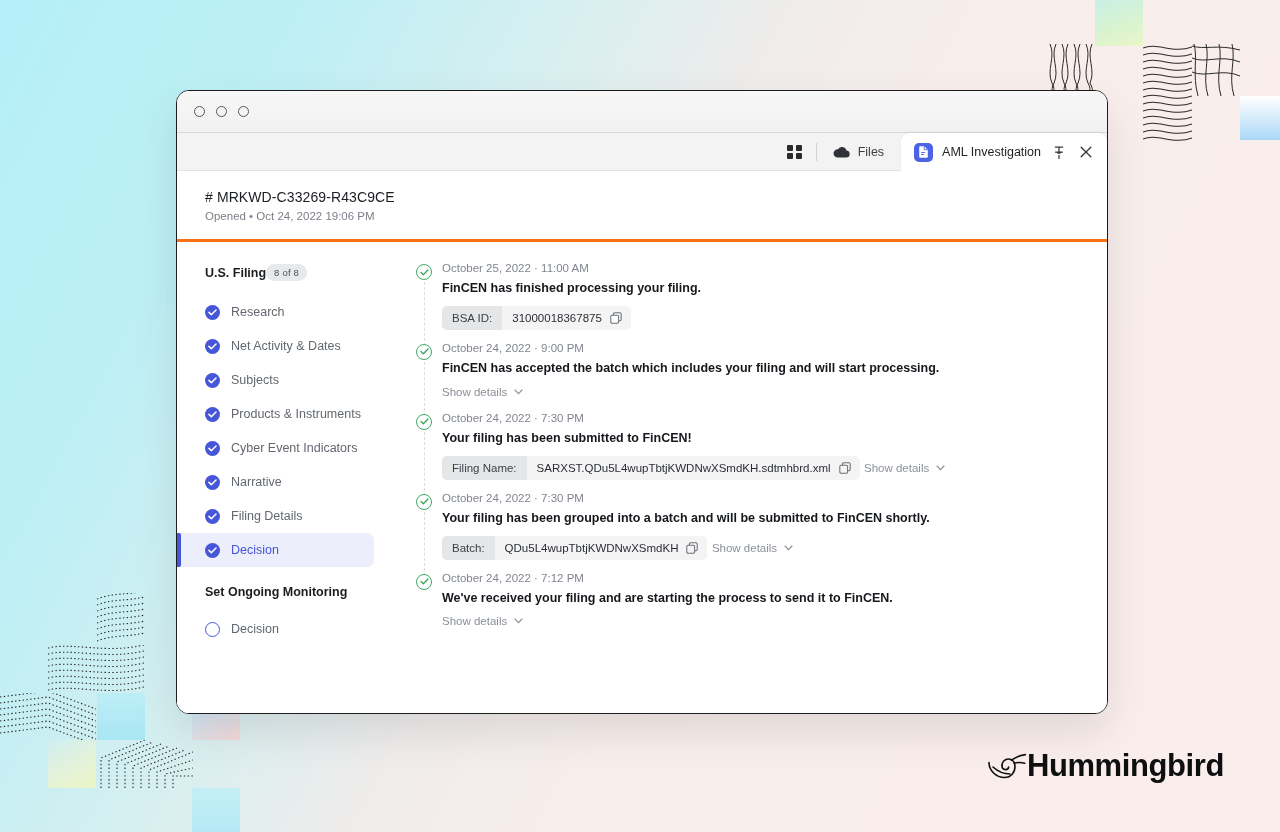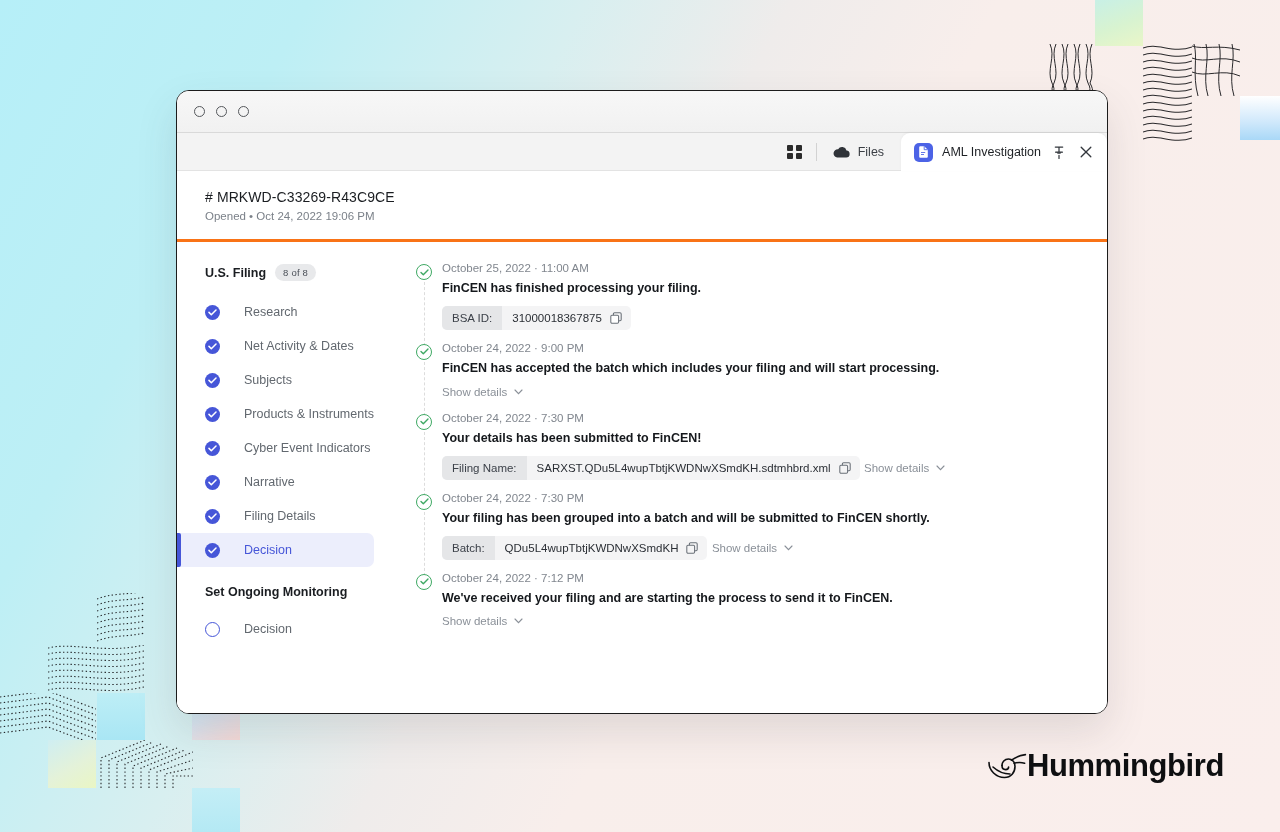--- a/index.html
+++ b/index.html
@@ -112,32 +112,32 @@
   }
   .case-id { font-size: 14px; color: #1a1d21; letter-spacing: .1px; }
   .case-sub { font-size: 11.5px; color: #7b8189; margin-top: 5px; }
 
   
   .workspace { flex: 1 1 auto; display: flex; min-height: 0; background:#fff; }
 
   
   .sidebar { width: 209px; flex: 0 0 209px; padding: 22px 0 0 0; background:#fff; }
   .sec-head {
-    display: flex; align-items: center; gap: 9px;
+    display: flex; align-items: center; 
     padding: 0 0 0 28px; margin-bottom: 14px;
   }
   .sec-title { font-size: 12.5px; font-weight: bold; color: #1a1d21; }
   .count-pill {
     background: #e8e9eb; color: #4b5058;
     font-size: 9.5px; border-radius: 9px; padding: 3px 8px;
     letter-spacing: .2px;
   }
   .sec-head.second { margin-top: 18px; margin-bottom: 13px; }
   .nav-item {
-    display: flex; align-items: center; gap: 24px;
+    display: flex; align-items: center; gap: 11px;
     height: 34px; padding-left: 28px;
     font-size: 12.5px; color: #62686f;
     cursor: pointer; position: relative;
     margin-right: 12px;
     border-radius: 0 7px 7px 0;
   }
   .nav-item.active {
     background: #eceefc; color: #4656d8;
   }
   .nav-item.active::before {
@@ -492,21 +492,21 @@
         </div>
       </div>
 
       <div class="event">
         <span class="ev-icon">
           <svg width="9" height="7" viewBox="0 0 9 7">
               <path d="M1 3.4 3.3 5.7 8 1" stroke="#3fa964" stroke-width="1.4" fill="none" stroke-linecap="round" stroke-linejoin="round"></path>
             </svg>
         </span>
         <div class="ev-time">October 24, 2022 · 7:30 PM</div>
-        <div class="ev-title">Your details has been submitted to FinCEN!</div>
+        <div class="ev-title">Your filing has been submitted to FinCEN!</div>
         <div class="kv">
           <span class="k">Filing Name:</span>
           <span class="v">
             <span>SARXST.QDu5L4wupTbtjKWDNwXSmdKH.sdtmhbrd.xml</span>
             <span class="copy-btn">
               <svg width="12" height="12" viewBox="0 0 12 12">
                 <rect x="3.4" y="0.8" width="7.8" height="8" rx="1.2" fill="none" stroke="#6a7078" stroke-width="1.05"></rect>
                 <rect x="0.8" y="3.3" width="7.8" height="8" rx="1.2" fill="#f4f4f5" stroke="#6a7078" stroke-width="1.05"></rect>
               </svg>
             </span>

